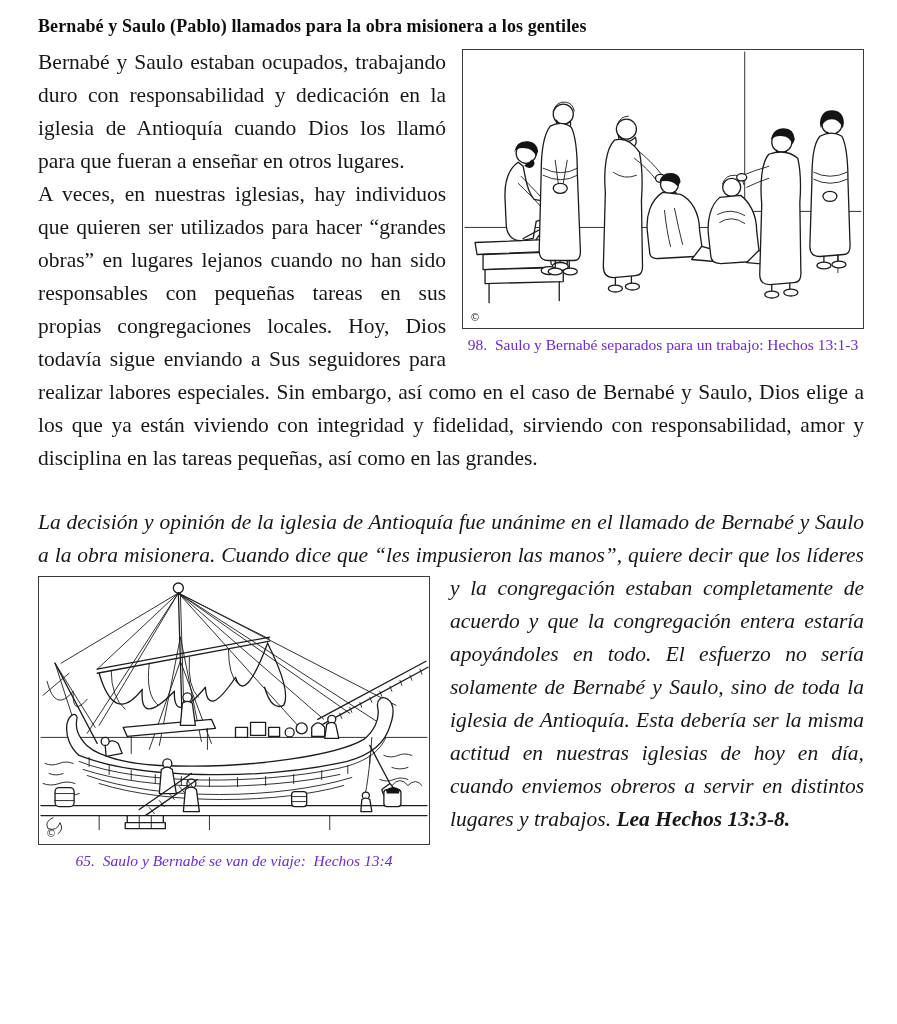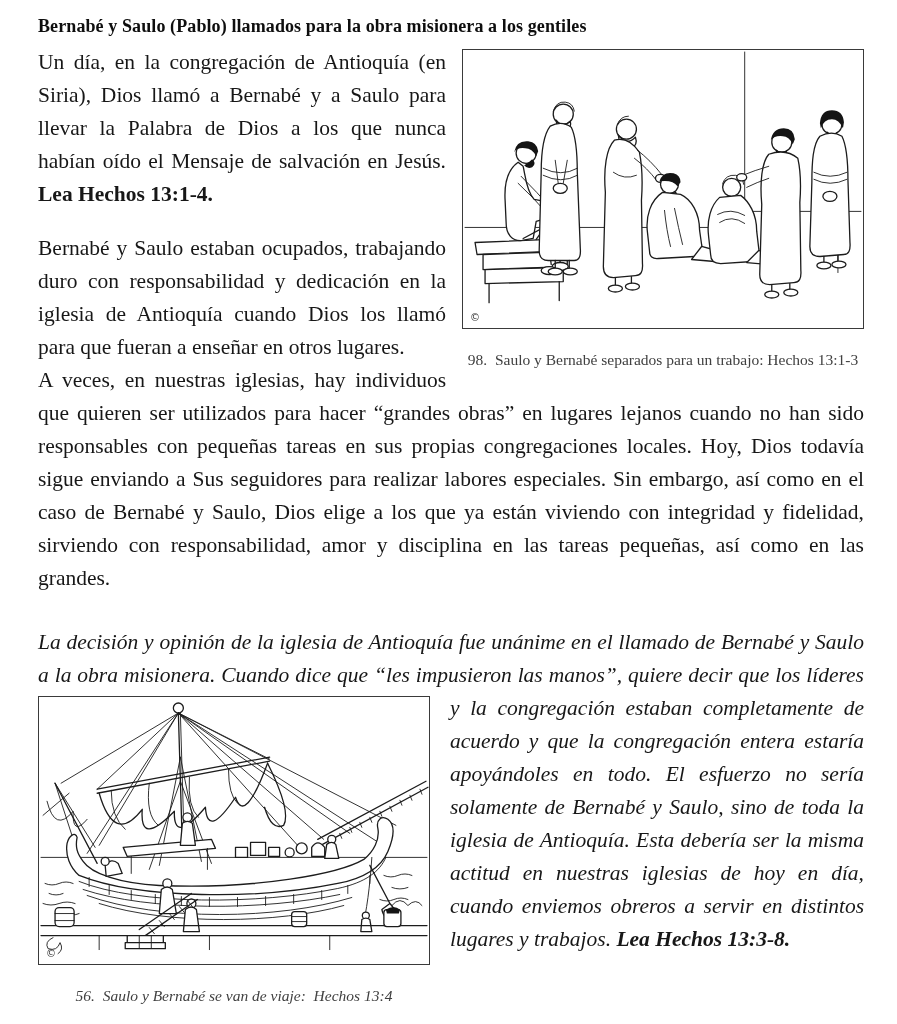--- a/index.html
+++ b/index.html
@@ -45,23 +45,23 @@
   }
   .frame{
     border:1.6px solid #3a3a3a;
     background:#ffffff;
     line-height:0;
   }
   .frame svg{display:block;width:100%;height:auto;}
   .fig-caption{
     font-size:15.5px;
     line-height:19px;
-    color:#404040;
+    color:#6d28d9;
     text-align:center;
-    margin-top:21px;
+    margin-top:6px;
     white-space:pre-wrap;
     font-family:"Liberation Serif","DejaVu Serif",serif;
   }
   .ink{stroke:#1c1c1c;fill:none;stroke-width:1.3;stroke-linecap:round;stroke-linejoin:round;}
   .ink-thin{stroke:#1c1c1c;fill:none;stroke-width:.9;stroke-linecap:round;stroke-linejoin:round;}
   .robe{stroke:#1c1c1c;fill:#ffffff;stroke-width:1.3;stroke-linejoin:round;}
   .dark{fill:#141414;stroke:none;}
   .copyright{font-size:10px;fill:#333;font-family:"DejaVu Sans",sans-serif;}
 </style>
 </head>
@@ -157,24 +157,20 @@
           <line class="ink" x1="374" y1="205" x2="374" y2="211"></line>
           <ellipse class="robe" cx="360" cy="215" rx="7" ry="3.4"></ellipse>
           <ellipse class="robe" cx="375" cy="214" rx="7" ry="3.4"></ellipse>
 
           <text class="copyright" x="7" y="270">©</text>
         </svg>
       </div>
       <figcaption class="fig-caption">98.  Saulo y Bernabé separados para un trabajo: Hechos 13:1-3</figcaption>
     </figure>
 
-    <div class="para p1">
-      <span>Un día, en la congregación de Antioquía (en Siria), Dios llamó a Bernabé y a Saulo para llevar la Palabra de Dios a los que nunca habían oído el Mensaje de salvación en Jesús.</span>
-      <strong class="bold-ref">Lea Hechos 13:1-4.</strong>
-    </div>
 
     <div class="para">
       <span>Bernabé y Saulo estaban ocupados, trabajando duro con responsabilidad y dedicación en la iglesia de Antioquía cuando Dios los llamó para que fueran a enseñar en otros lugares.</span>
     </div>
 
     <div class="para">
       <span>A veces, en nuestras iglesias, hay individuos que quieren ser utilizados para hacer “grandes obras” en lugares lejanos cuando no han sido responsables con pequeñas tareas en sus propias congregaciones locales. Hoy, Dios todavía sigue enviando a Sus seguidores para realizar labores especiales. Sin embargo, así como en el caso de Bernabé y Saulo, Dios elige a los que ya están viviendo con integridad y fidelidad, sirviendo con responsabilidad, amor y disciplina en las tareas pequeñas, así como en las grandes.</span>
     </div>
 
     <div class="para p4">
@@ -262,21 +258,21 @@
             <path class="ink-thin" d="M16 216 h19 M16 223 h19"></path>
             <path class="ink-thin" d="M14 240 q-9 4 -5 11 q9 3 12 -6 q4 7 -2 11"></path>
             <rect class="robe" x="252" y="214" width="15" height="15" rx="3"></rect>
             <path class="ink-thin" d="M252 219 h15 M252 224 h15"></path>
             <rect class="robe" x="344" y="212" width="17" height="17" rx="3"></rect>
             <path class="dark" d="M346 212 q8 -5 14 0 l-1 4 l-12 0 z"></path>
 
             <text class="copyright" x="7" y="259">©</text>
           </svg>
         </div>
-        <figcaption class="fig-caption">56.  Saulo y Bernabé se van de viaje:  Hechos 13:4</figcaption>
+        <figcaption class="fig-caption">65.  Saulo y Bernabé se van de viaje:  Hechos 13:4</figcaption>
       </figure>
 
       <span>las manos”, quiere decir que los líderes y la congregación estaban completamente de acuerdo y que la congregación entera estaría apoyándoles en todo. El esfuerzo no sería solamente de Bernabé y Saulo, sino de toda la iglesia de Antioquía. Esta debería ser la misma actitud en nuestras iglesias de hoy en día, cuando enviemos obreros a servir en distintos lugares y trabajos.</span>
       <strong class="bold-ref">Lea Hechos 13:3-8.</strong>
     </div>
 
   </div>
 </div>
 
 </body></html>

